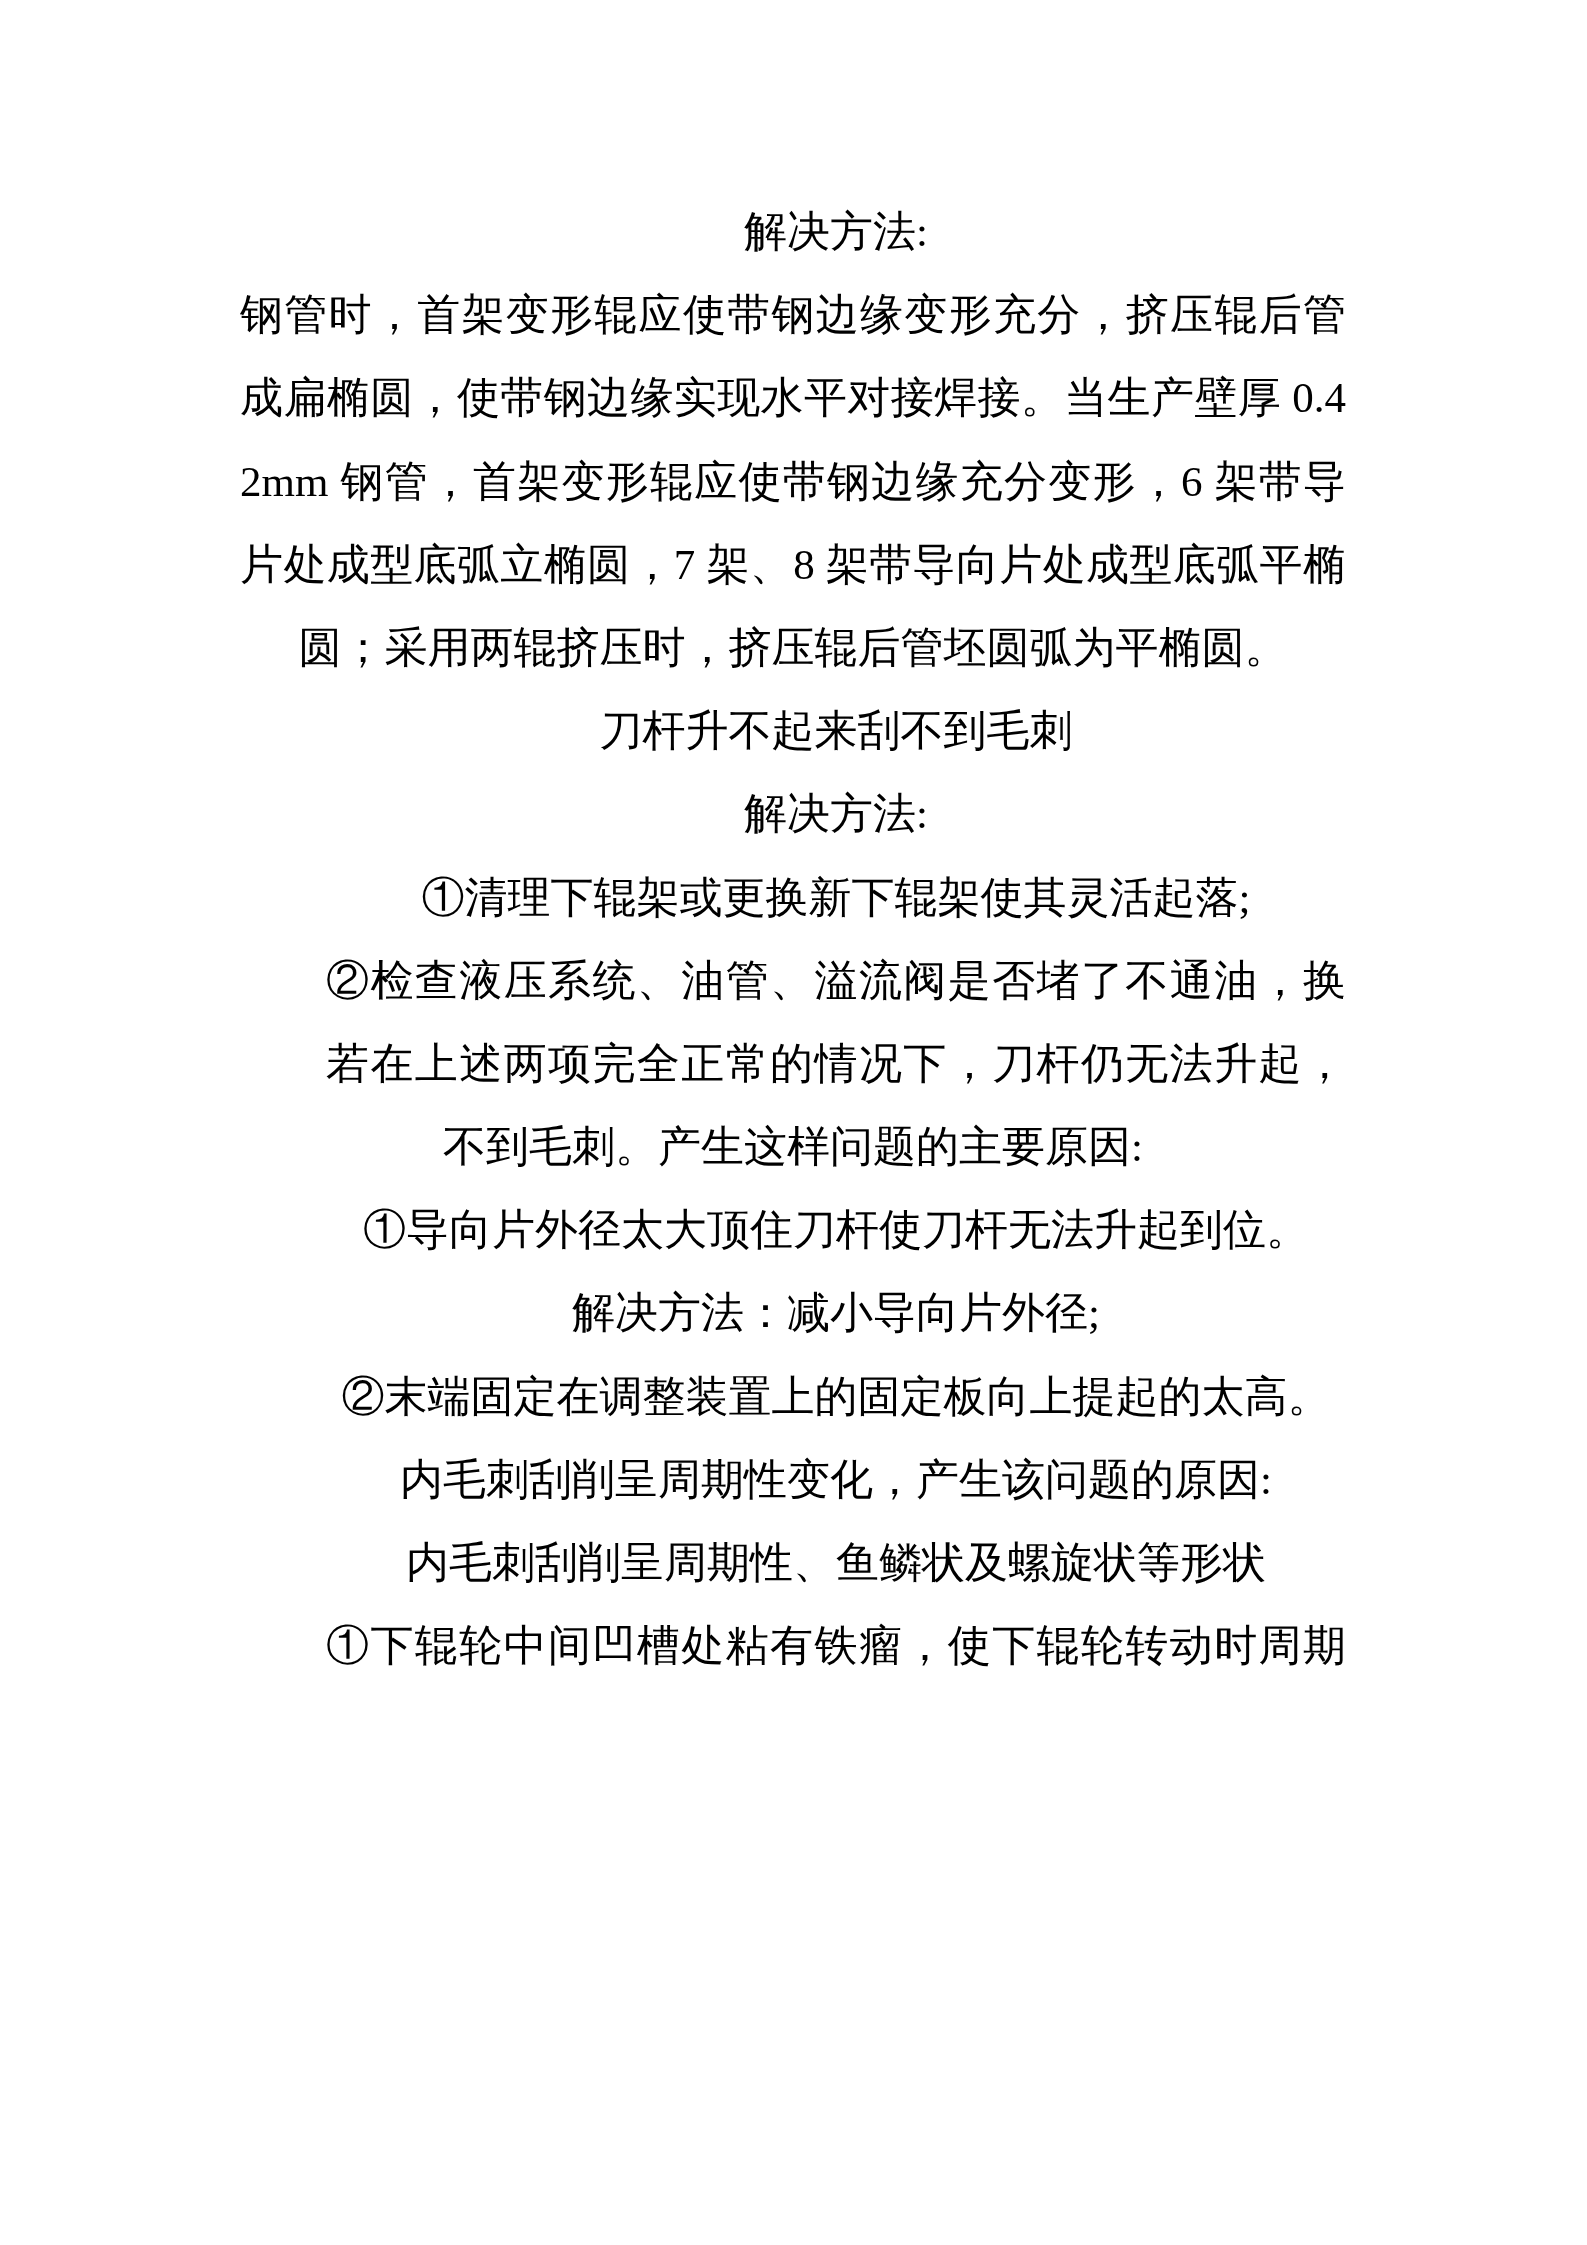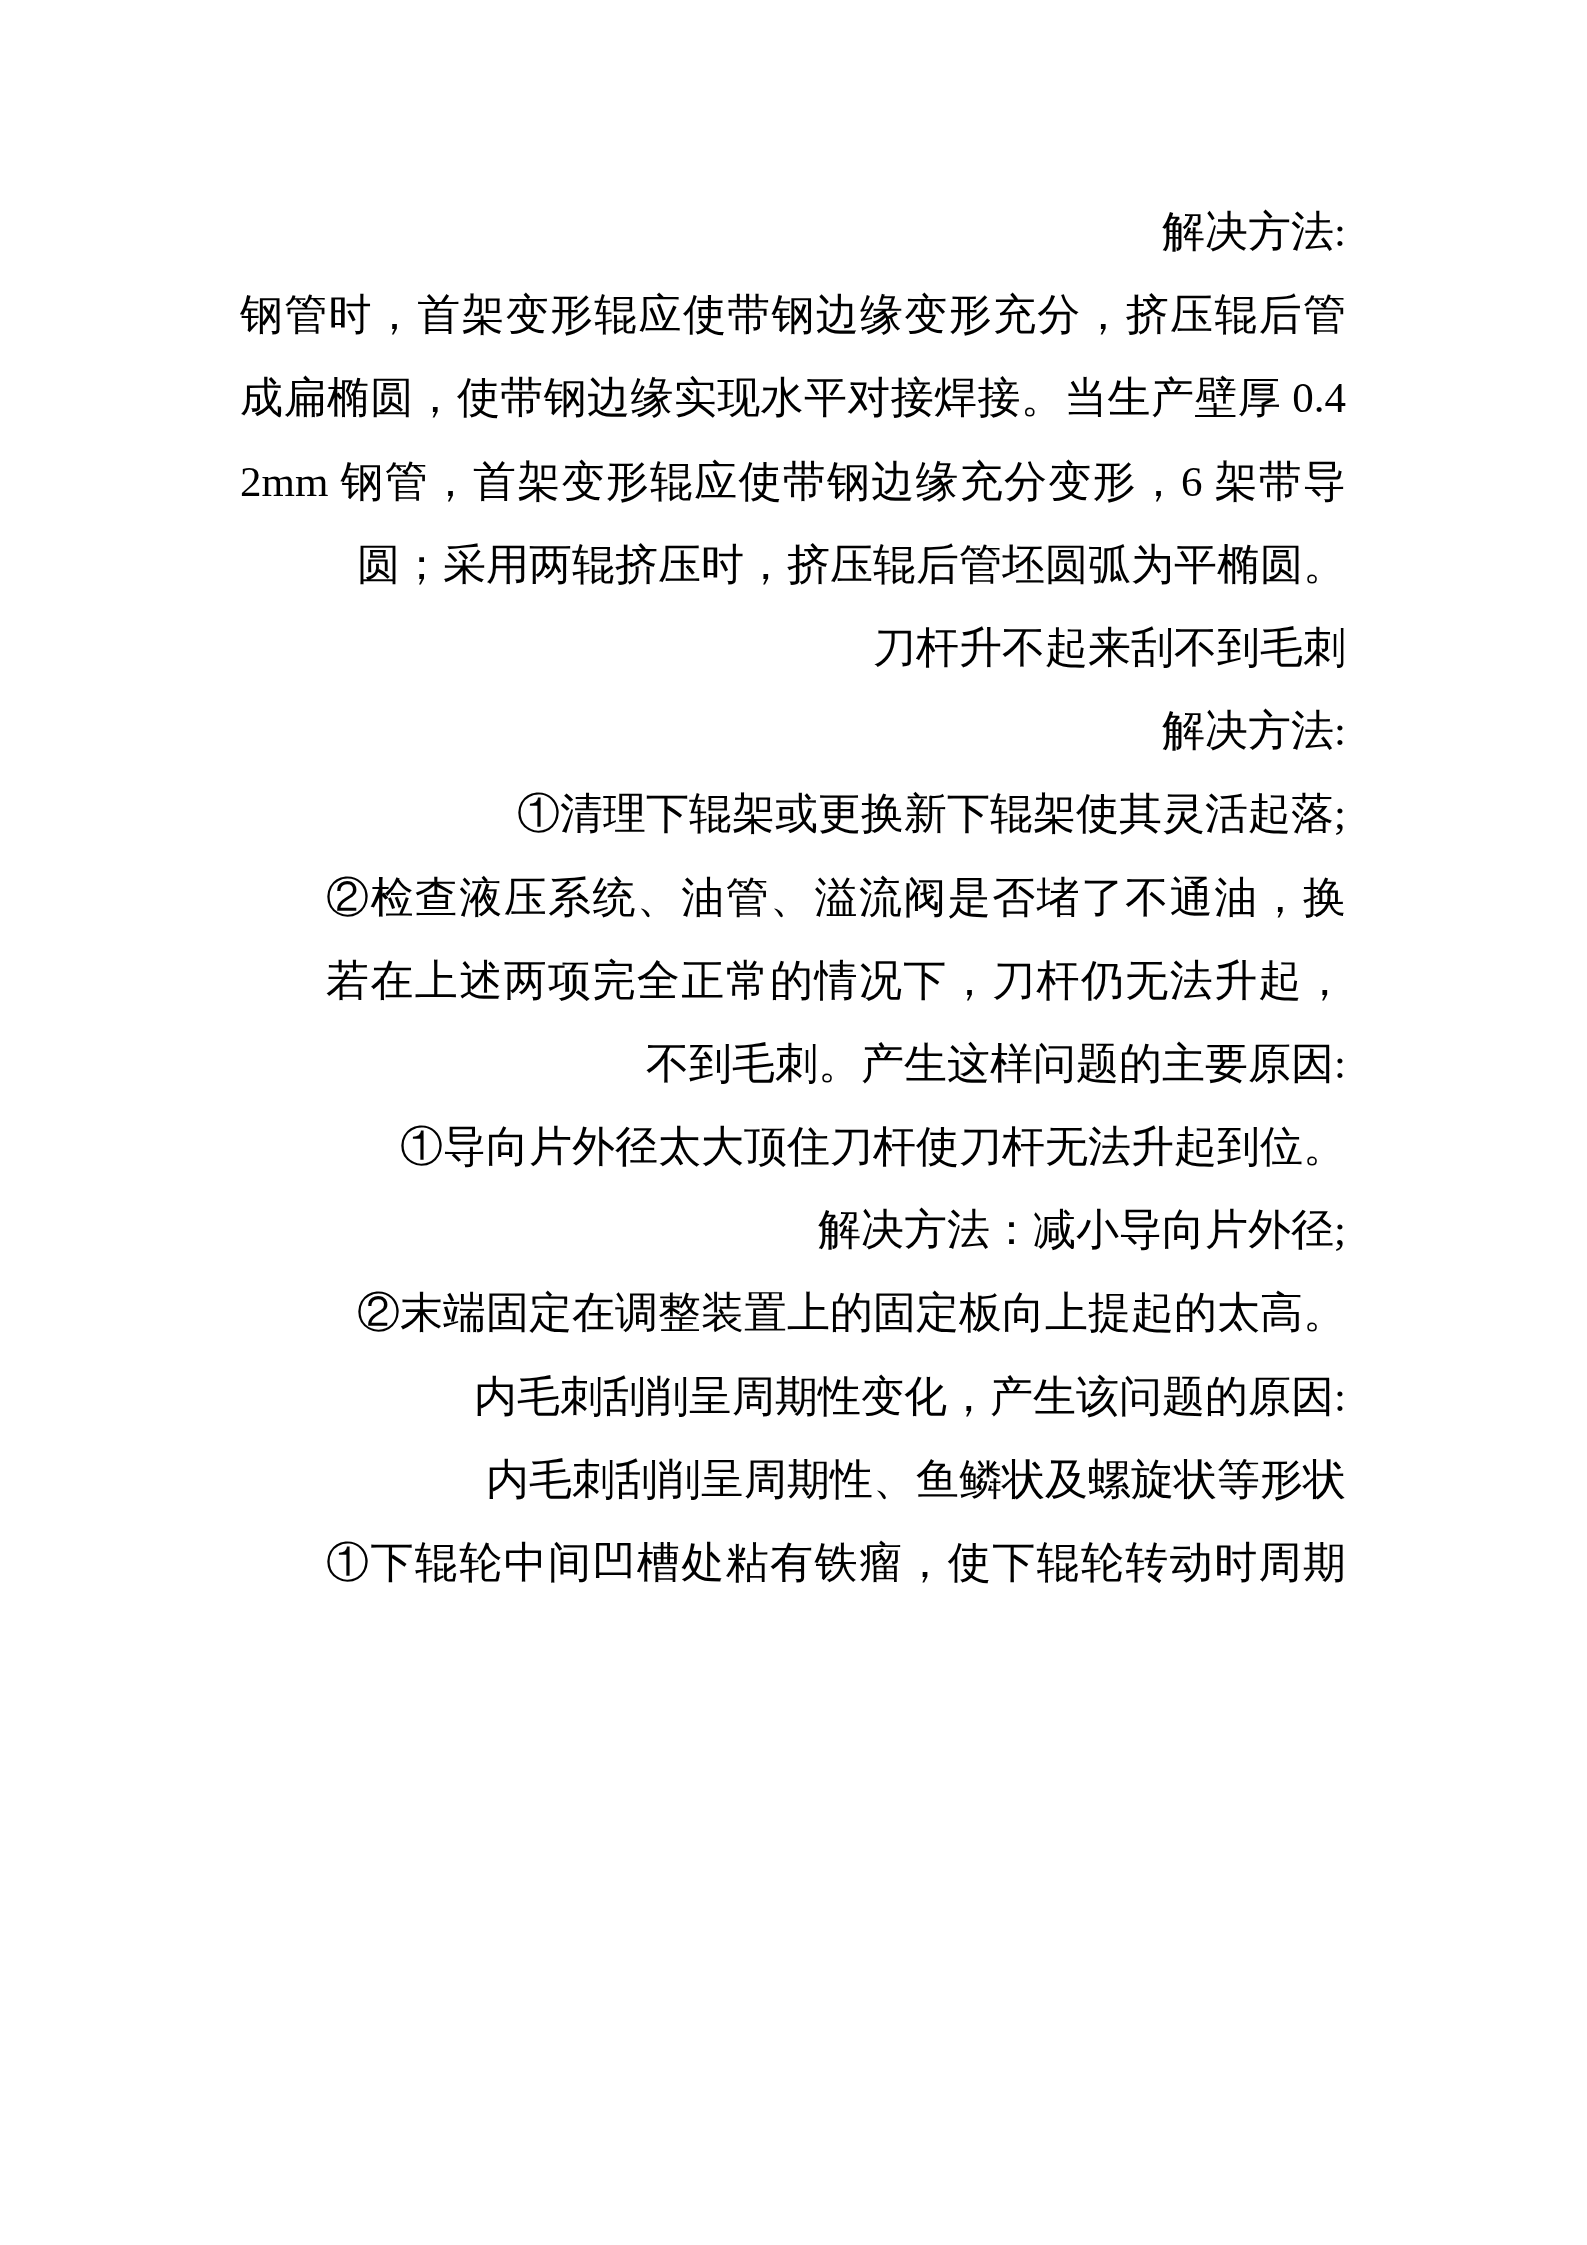--- a/index.html
+++ b/index.html
@@ -17,21 +17,21 @@
     top:190px;
     width:1106px;
   }
   .line {
     height:83.2px;
     line-height:83.2px;
     font-size:43px;
     color:#000000;
     white-space:pre;
     overflow:hidden;
-    text-align:right;
+    text-align:center;
   }
   .line.indent { padding-left:86px; }
   .line.bold { font-weight:normal; }
   .line.fill { white-space:normal; text-align:justify; }
   .line.fill::after {
     content:"";
     display:inline-block;
     width:100%;
     height:0;
     vertical-align:top;
@@ -39,20 +39,21 @@
 </style>
 </head>
 <body>
 
 <div class="page">
   <div class="doc">
       <div class="line indent">解决方法:</div>
       <div class="line fill">钢管时，首架变形辊应使带钢边缘变形充分，挤压辊后管坯</div>
       <div class="line fill">成扁椭圆，使带钢边缘实现水平对接焊接。当生产壁厚 0.4～</div>
       <div class="line fill">2mm 钢管，首架变形辊应使带钢边缘充分变形，6 架带导向</div>
+      <div class="line fill">片处成型底弧立椭圆，7 架、8 架带导向片处成型底弧平椭</div>
       <div class="line">圆；采用两辊挤压时，挤压辊后管坯圆弧为平椭圆。</div>
       <div class="line indent bold">刀杆升不起来刮不到毛刺</div>
       <div class="line indent">解决方法:</div>
       <div class="line indent">①清理下辊架或更换新下辊架使其灵活起落;</div>
       <div class="line indent fill">②检查液压系统、油管、溢流阀是否堵了不通油，换向</div>
       <div class="line indent fill">若在上述两项完全正常的情况下，刀杆仍无法升起，刮</div>
       <div class="line">不到毛刺。产生这样问题的主要原因:</div>
       <div class="line indent">①导向片外径太大顶住刀杆使刀杆无法升起到位。</div>
       <div class="line indent">解决方法：减小导向片外径;</div>
       <div class="line indent">②末端固定在调整装置上的固定板向上提起的太高。</div>

